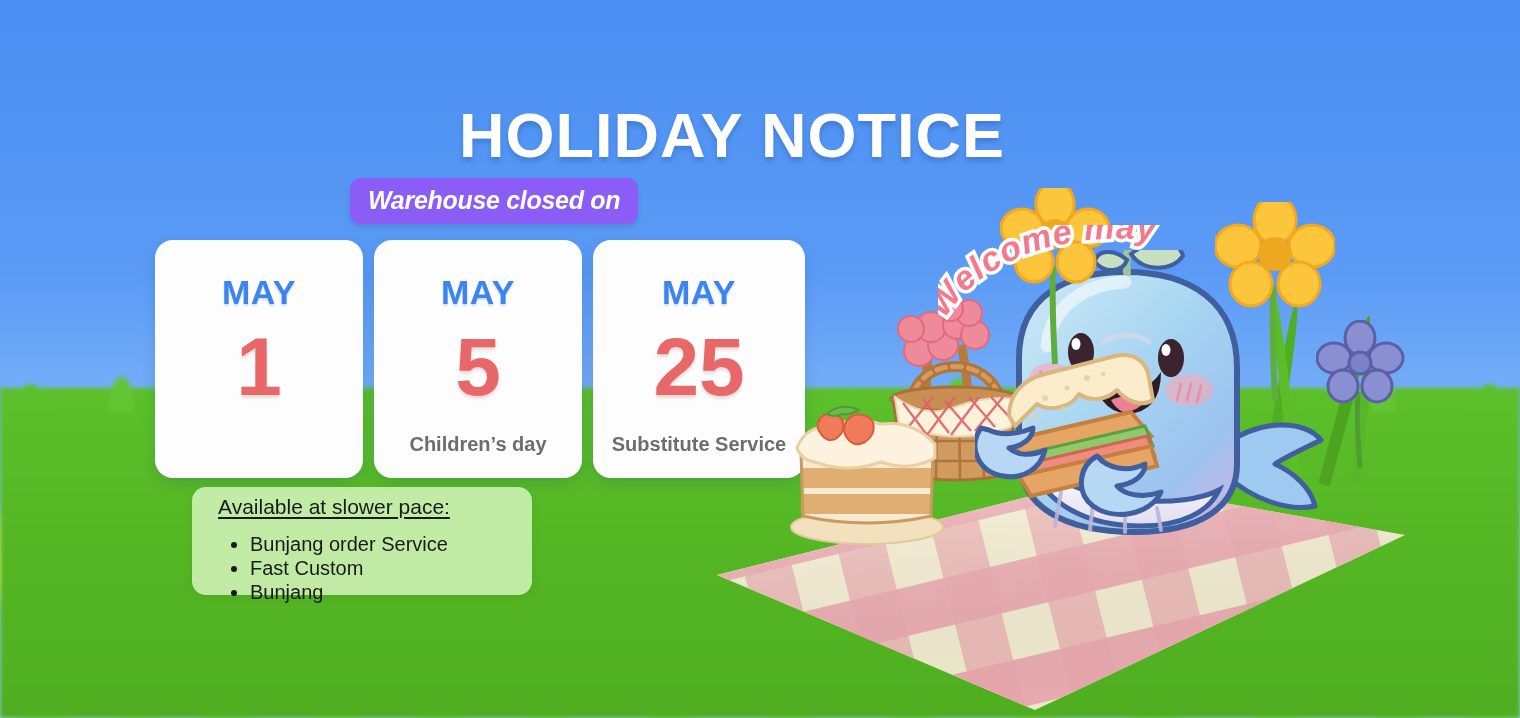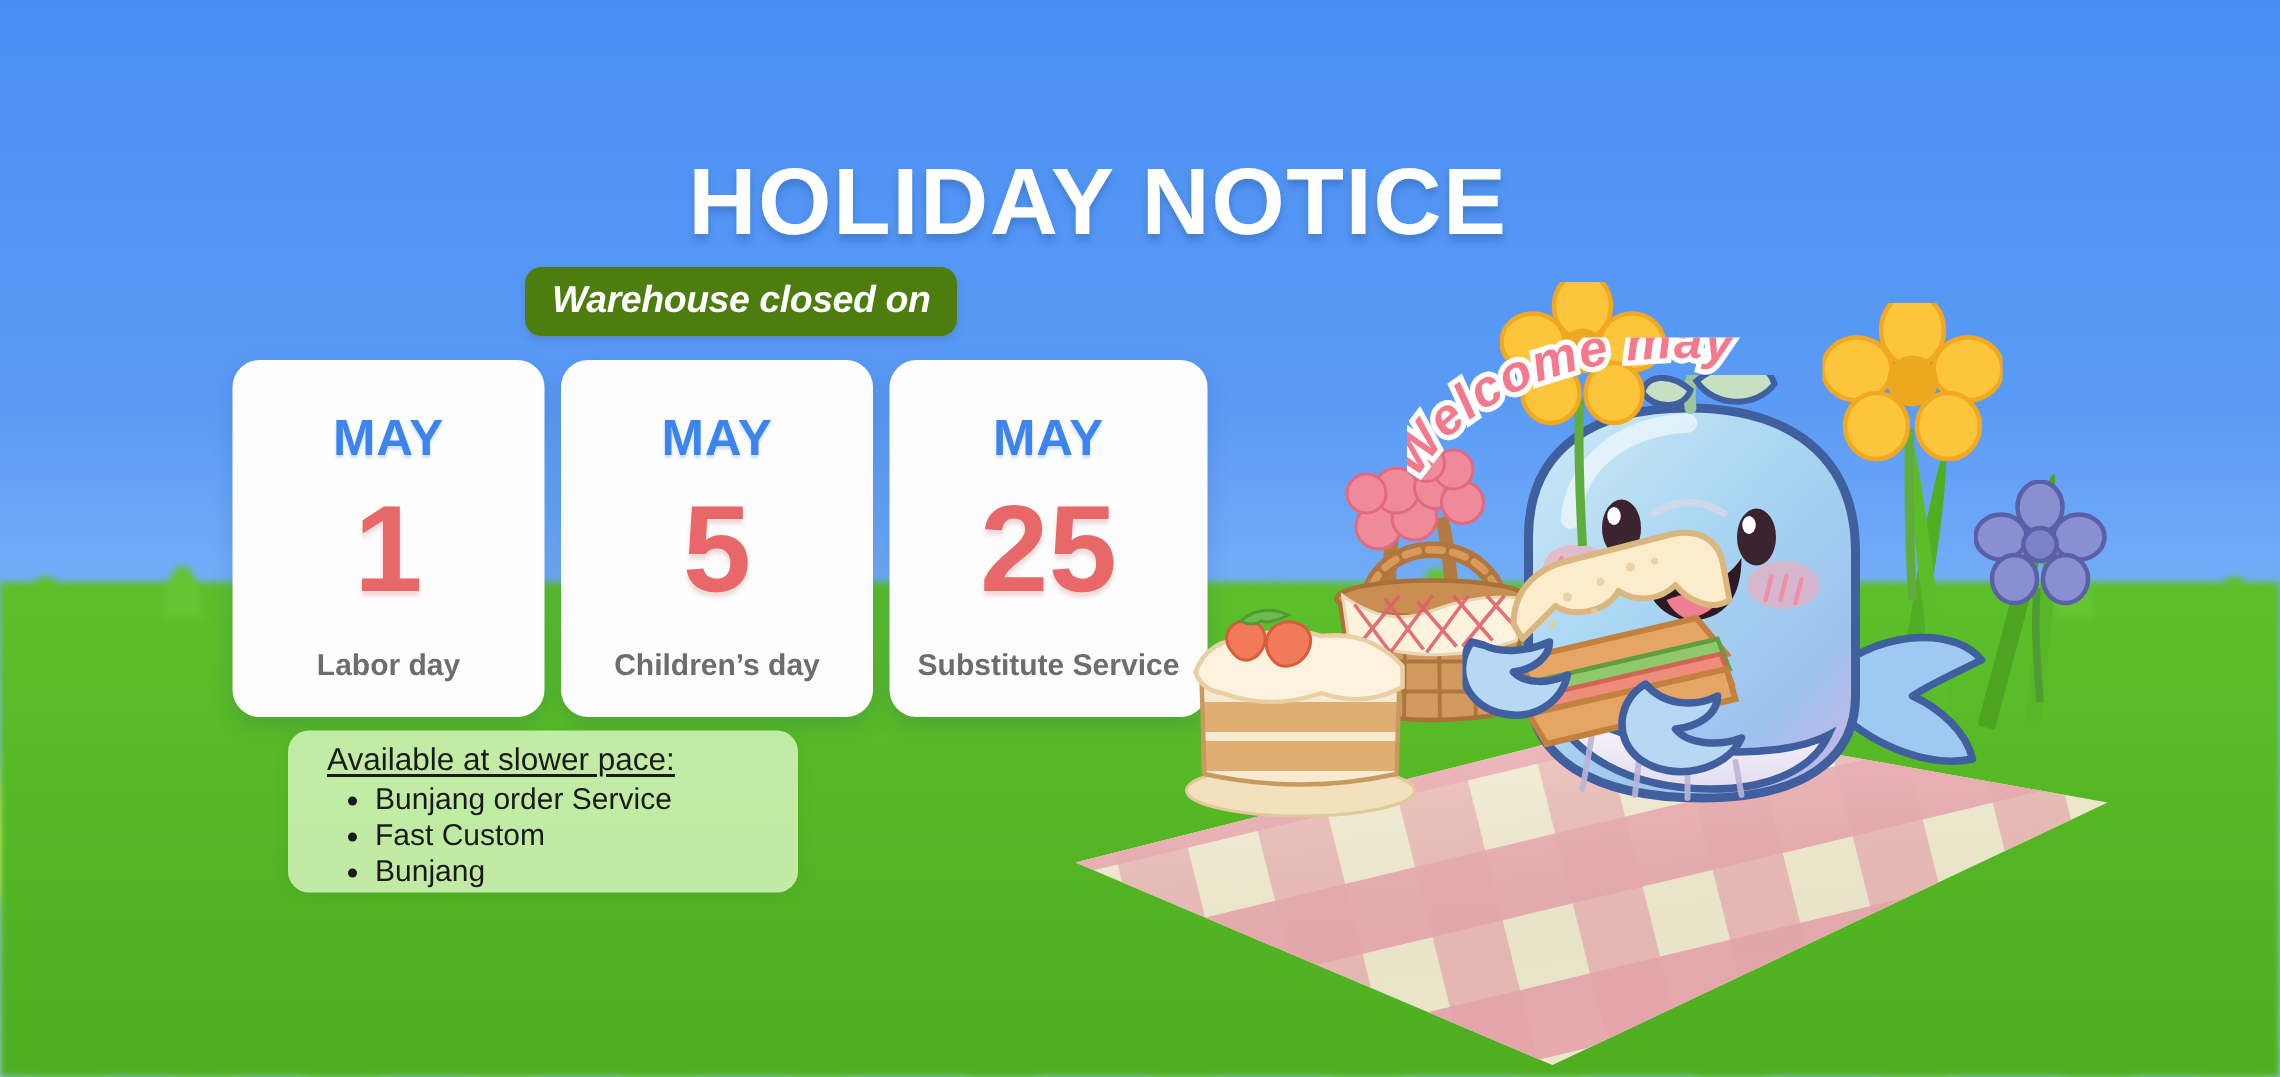--- a/index.html
+++ b/index.html
@@ -91,21 +91,21 @@
   
   .title {
     position:absolute; left:0; top:104px; width:1005px;
     text-align:right;
     font-size:63px; font-weight:700; letter-spacing:1px; color:#ffffff;
     text-shadow:0 4px 5px rgba(40,90,160,.38);
     line-height:1;
   }
   .badge {
     position:absolute; left:350px; top:178px;
-    background:#4d7c0f; color:#fff;
+    background:#8b5cf6; color:#fff;
     border-radius:11px;
     padding:8px 18px 9px;
     font-size:25px; font-weight:700; font-style:italic; letter-spacing:-.3px;
     box-shadow:0 3px 5px rgba(60,60,90,.18);
     white-space:nowrap;
   }
 
   .cards { position:absolute; left:155px; top:240px; display:flex; gap:11px; }
   .card {
     width:208px; height:238px;
@@ -134,21 +134,21 @@
   .notebox {
     position:absolute; left:192px; top:487px;
     width:340px; height:108px;
     background:rgba(214,245,189,.84);
     border-radius:14px;
     box-shadow:0 3px 9px rgba(60,110,40,.14);
     padding:8px 0 0 26px;
   }
   .notebox .nb-title {
     font-size:21px; color:#1a1a1a; text-decoration:underline; text-underline-offset:3px;
-    margin-bottom:2px;
+    margin-bottom:13px;
   }
   .notebox ul { list-style:disc; margin-left:32px; }
   .notebox li { font-size:20px; color:#1a1a1a; line-height:1.2; }
 
   
   #picnic { position:absolute; left:700px; top:180px; width:760px; height:538px; }
 
   .blanket {
     position:absolute; left:5px; top:300px; width:700px; height:230px;
   }
@@ -183,21 +183,20 @@
 
   <div class="title">HOLIDAY NOTICE</div>
 
   <div class="badge">Warehouse closed on</div>
 
   <div class="cards">
 
     <div class="card">
       <div class="mon">MAY</div>
       <div class="num">1</div>
-      <div class="lbl">Labor day</div>
     </div>
 
     <div class="card">
       <div class="mon">MAY</div>
       <div class="num">5</div>
       <div class="lbl">Children’s day</div>
     </div>
 
     <div class="card">
       <div class="mon">MAY</div>

